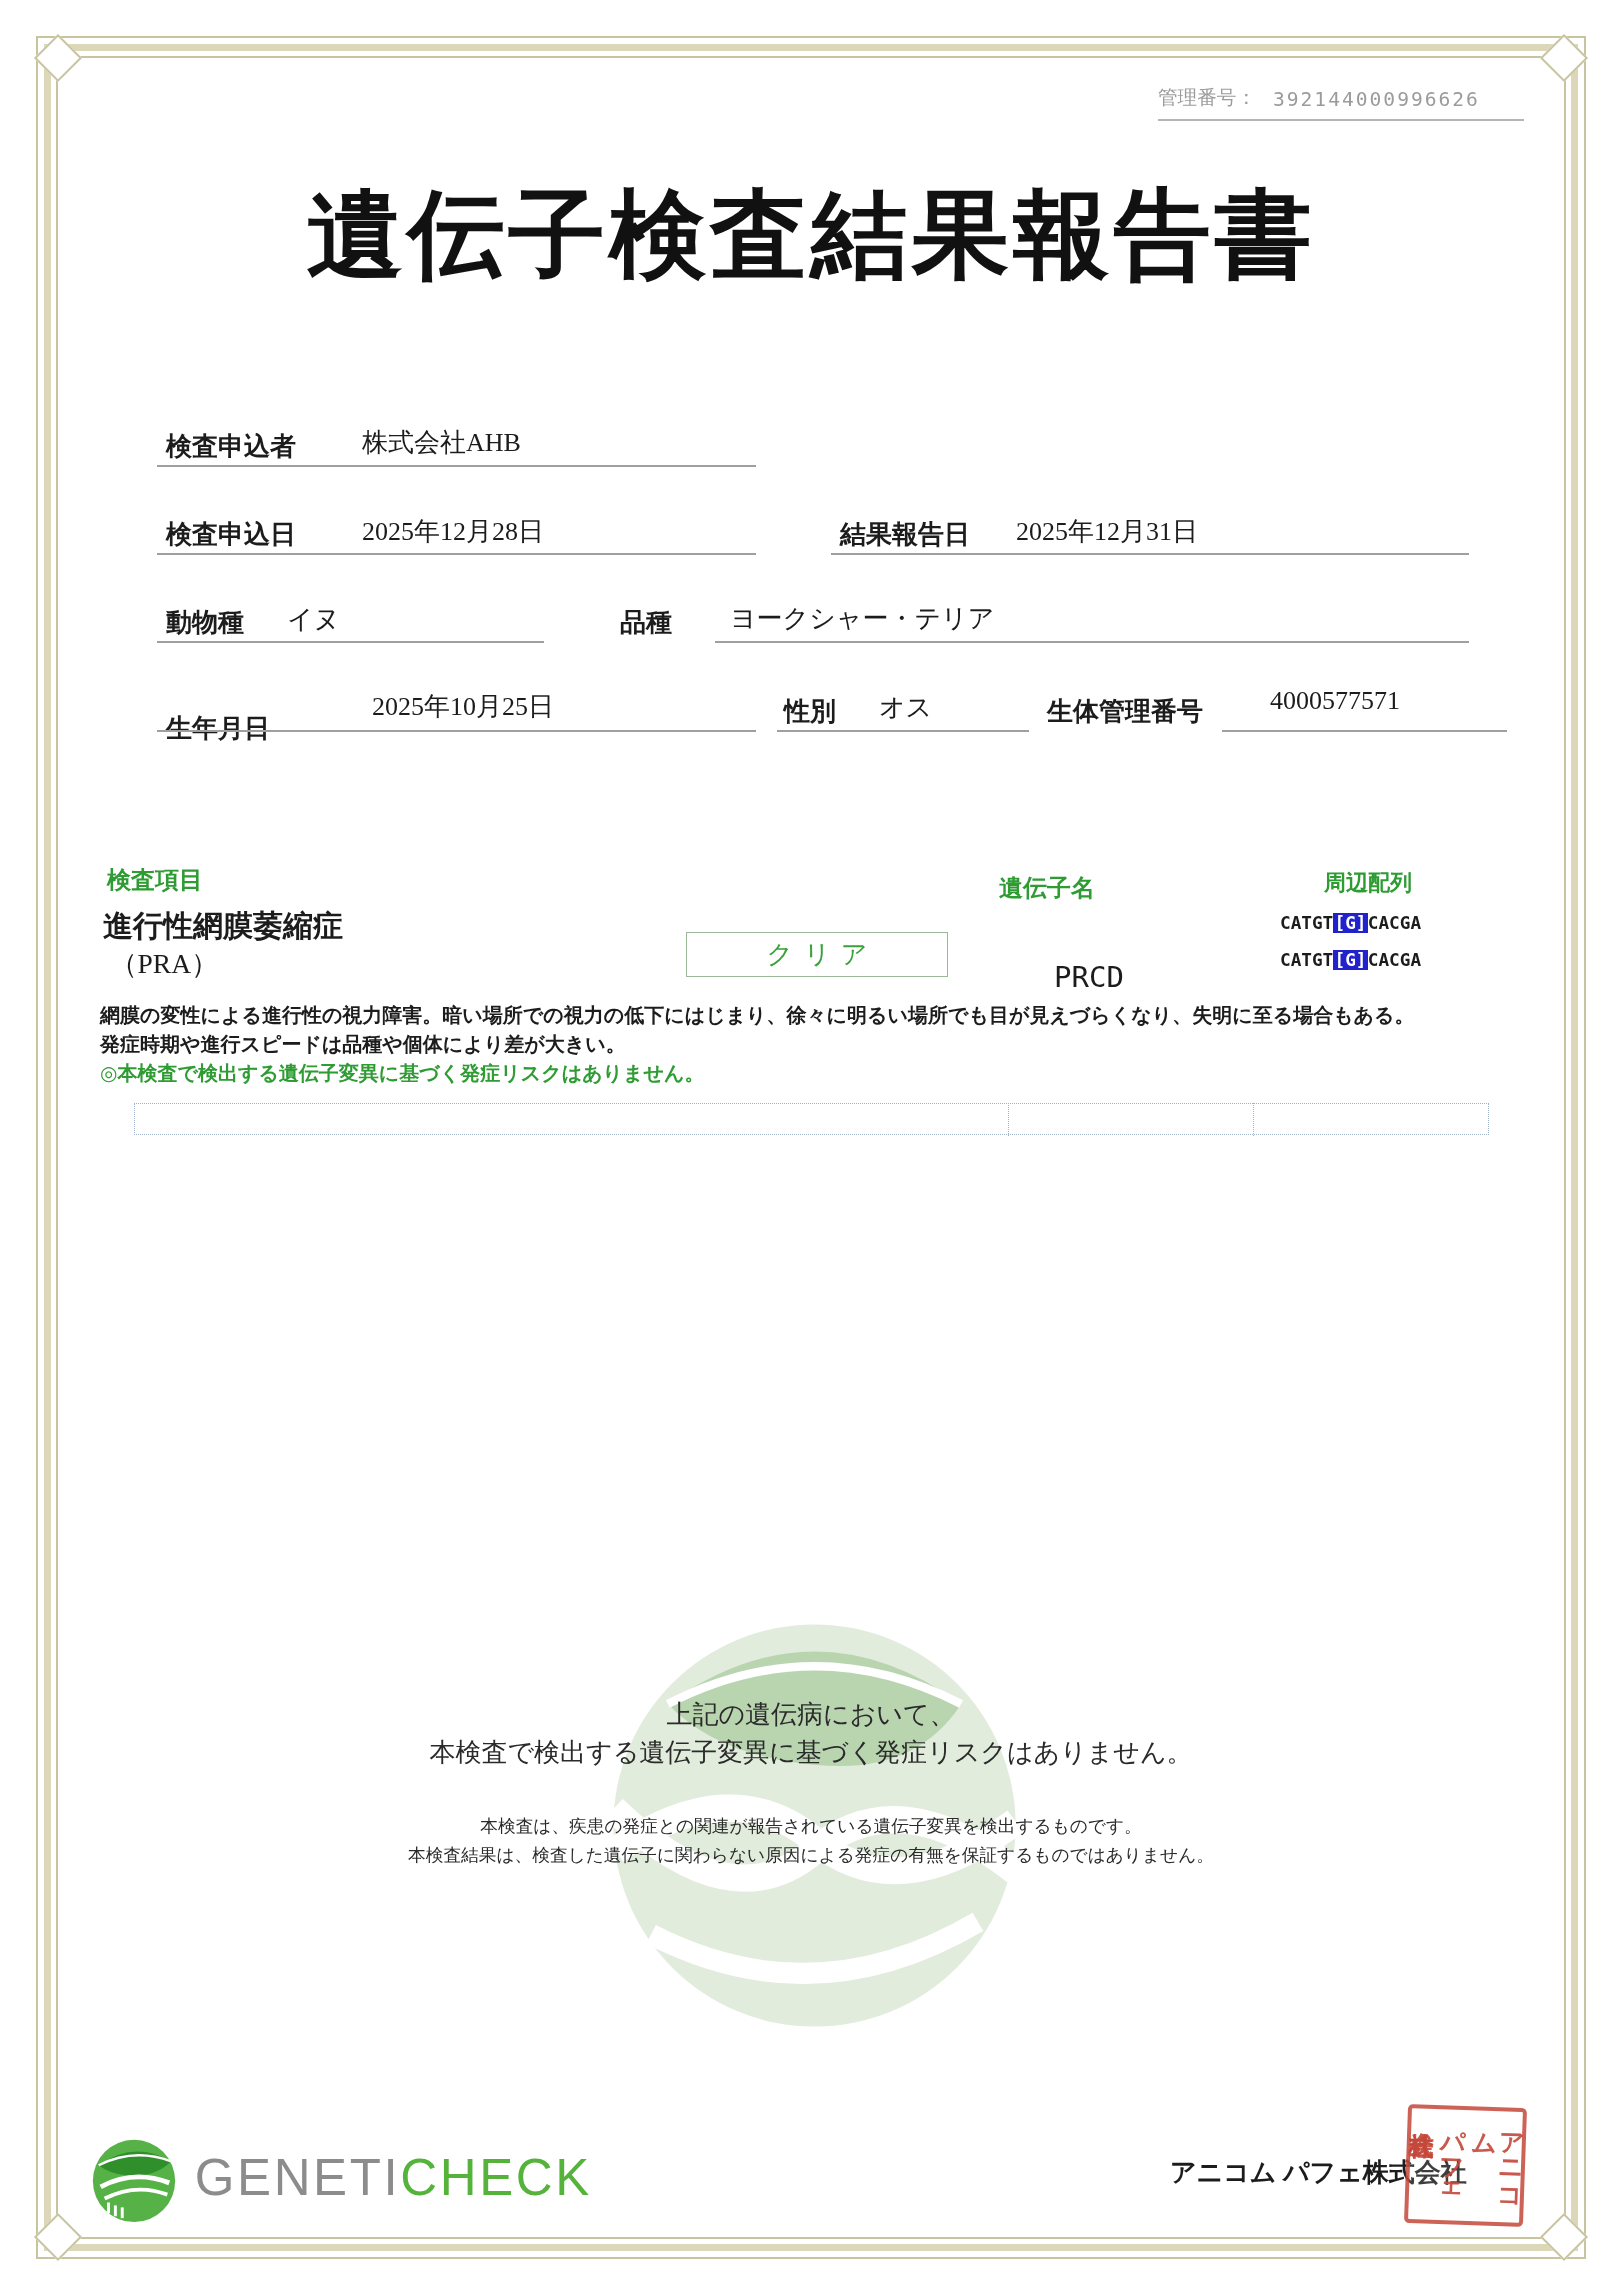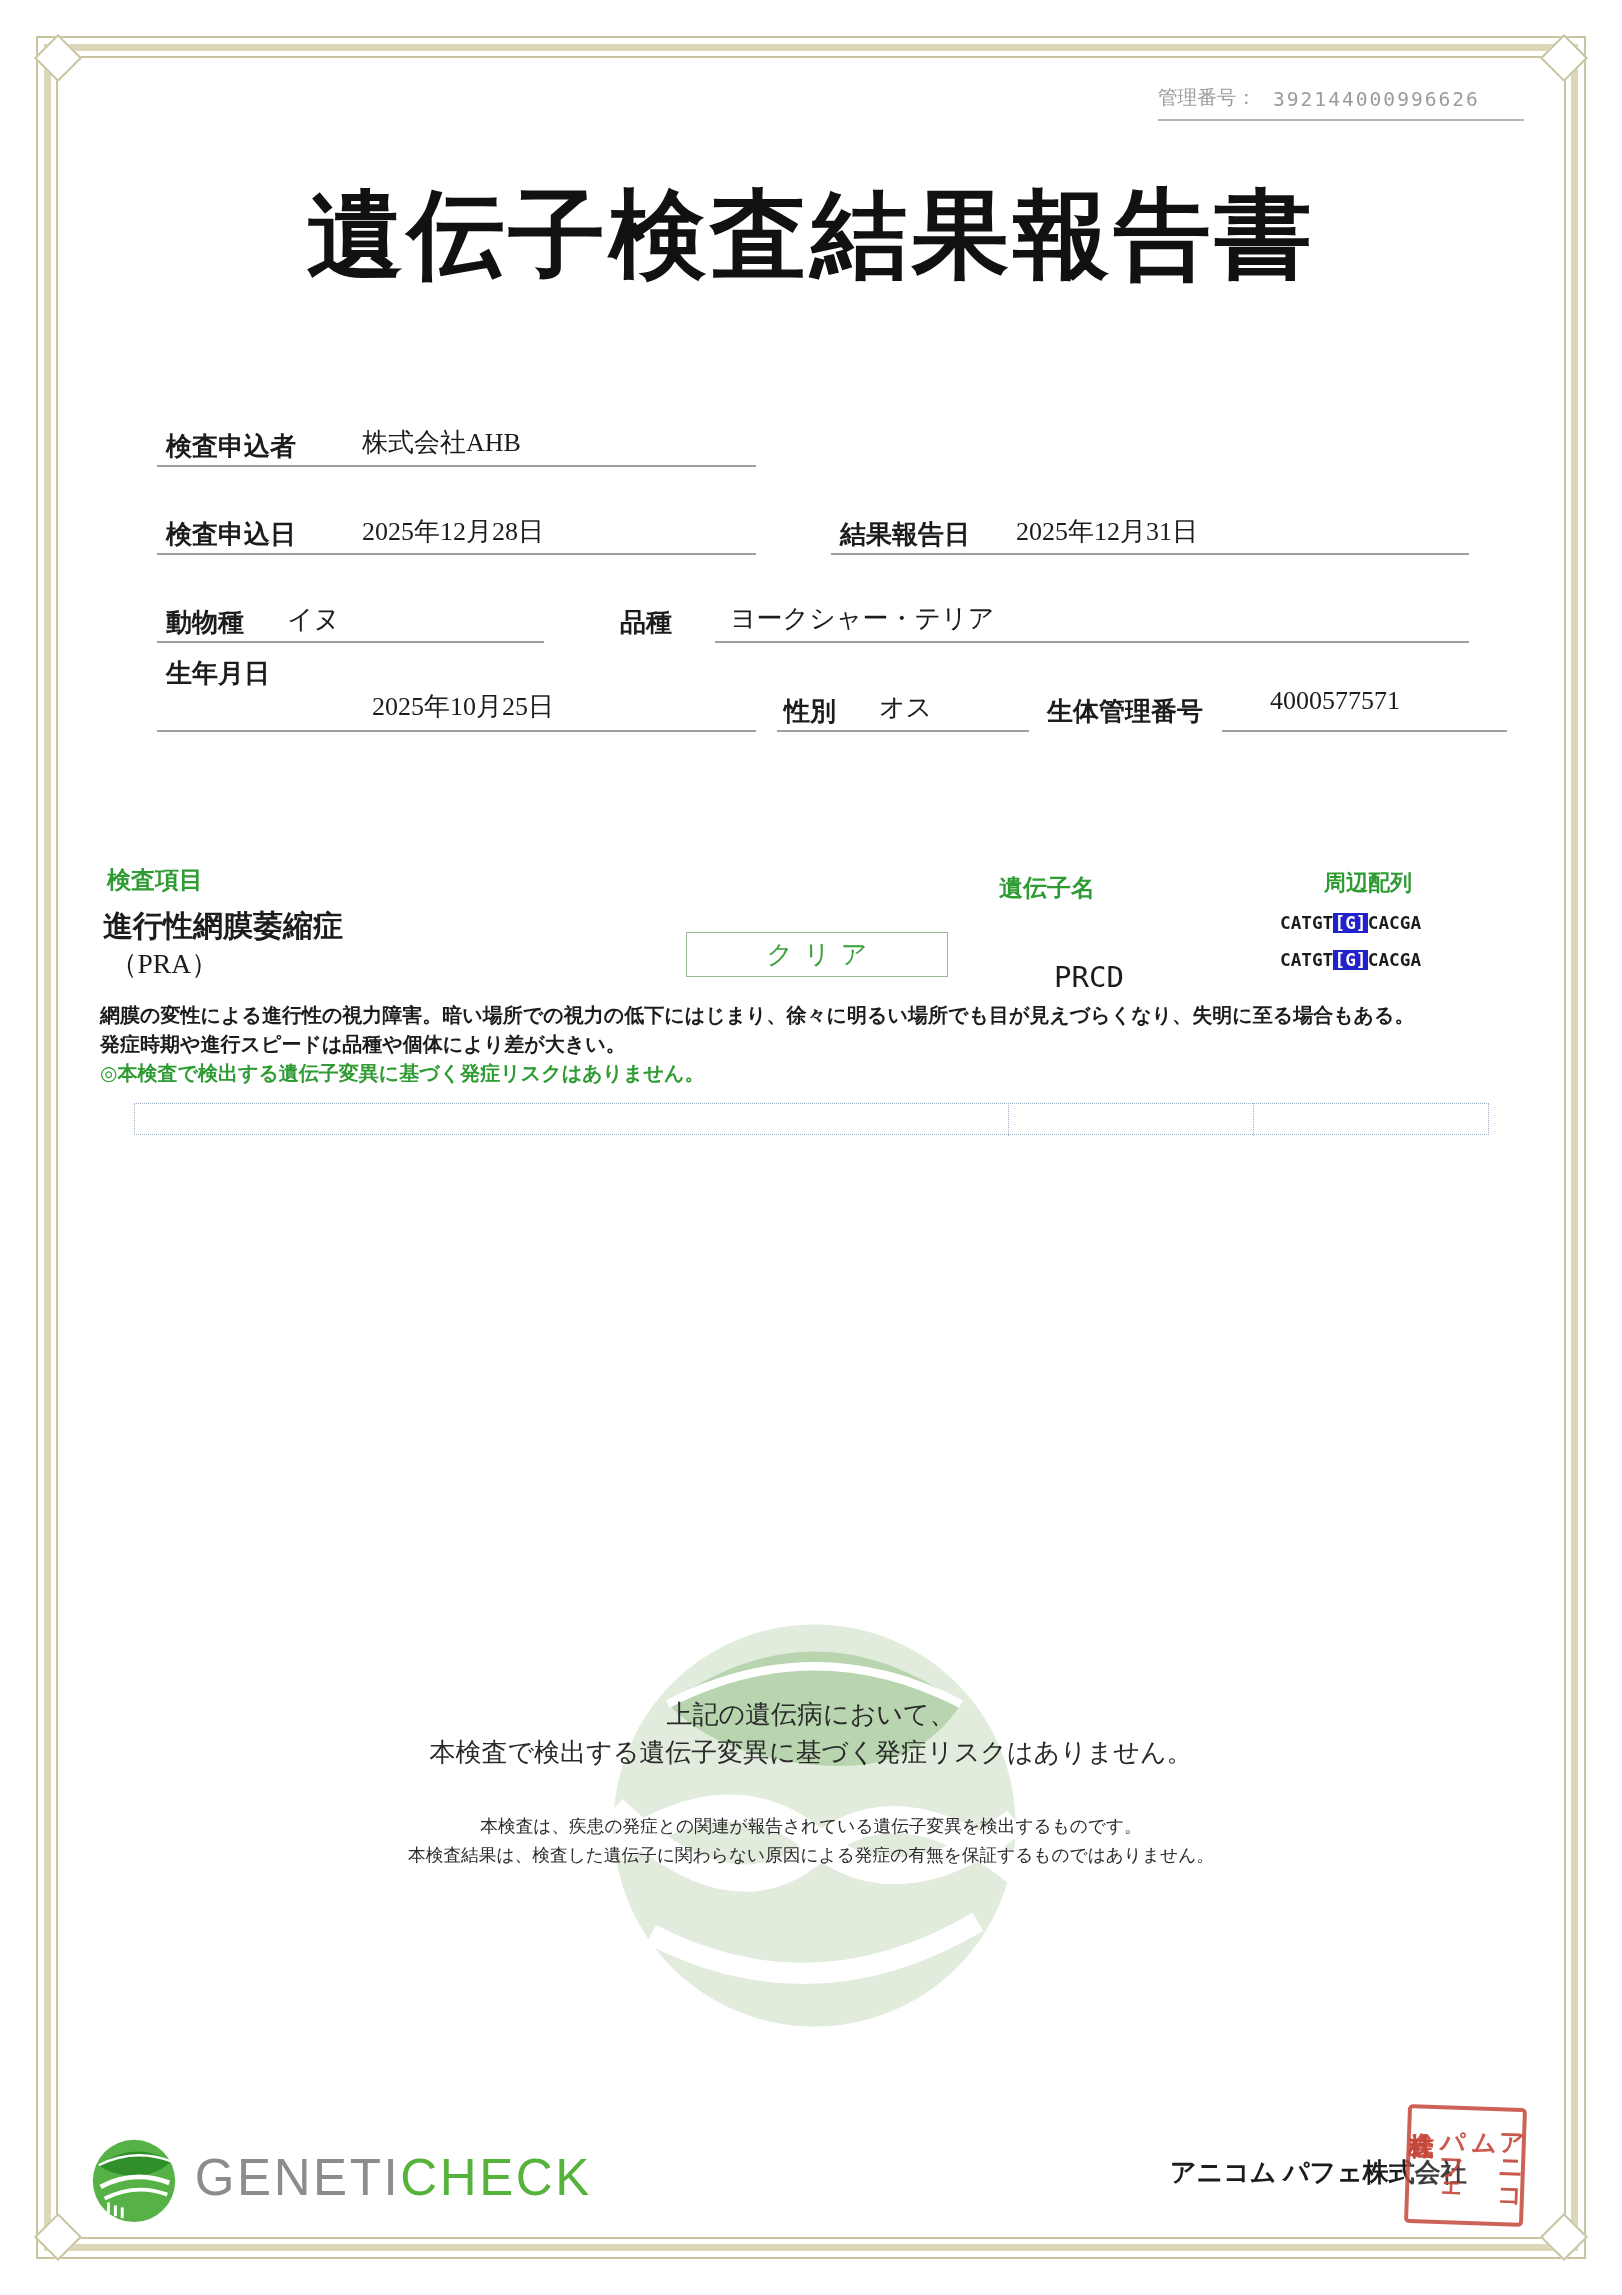--- a/index.html
+++ b/index.html
@@ -104,21 +104,21 @@
   <span class="val" style="left:1016px;top:514px;">2025年12月31日</span>
   <div class="hline" style="left:831px;top:553px;width:638px;"></div>
 
   <span class="lbl" style="left:166px;top:605px;">動物種</span>
   <span class="val" style="left:287px;top:602px;">イヌ</span>
   <div class="hline" style="left:157px;top:641px;width:387px;"></div>
   <span class="lbl" style="left:620px;top:605px;">品種</span>
   <span class="val" style="left:730px;top:601px;">ヨークシャー・テリア</span>
   <div class="hline" style="left:715px;top:641px;width:754px;"></div>
 
-  <span class="lbl" style="left:166px;top:656px;">生年月日</span>
+  <span class="lbl" style="left:166px;top:711px;">生年月日</span>
   <span class="val" style="left:372px;top:689px;">2025年10月25日</span>
   <div class="hline" style="left:157px;top:730px;width:599px;"></div>
   <span class="lbl" style="left:784px;top:694px;">性別</span>
   <span class="val" style="left:879px;top:690px;">オス</span>
   <div class="hline" style="left:777px;top:730px;width:252px;"></div>
   <span class="lbl" style="left:1047px;top:694px;">生体管理番号</span>
   <span class="val" style="left:1270px;top:686px;">4000577571</span>
   <div class="hline" style="left:1222px;top:730px;width:285px;"></div>
 
   <span class="ghead" style="left:107px;top:864px;">検査項目</span>

